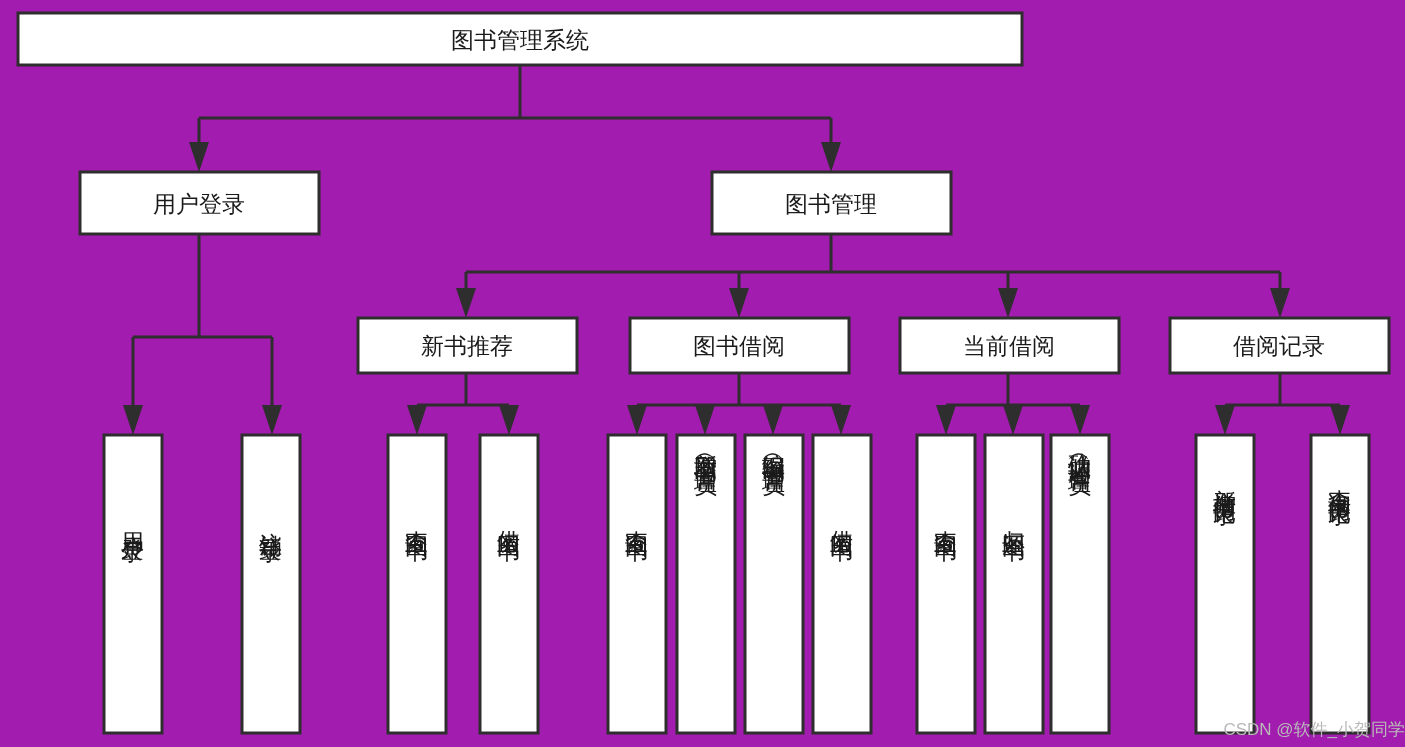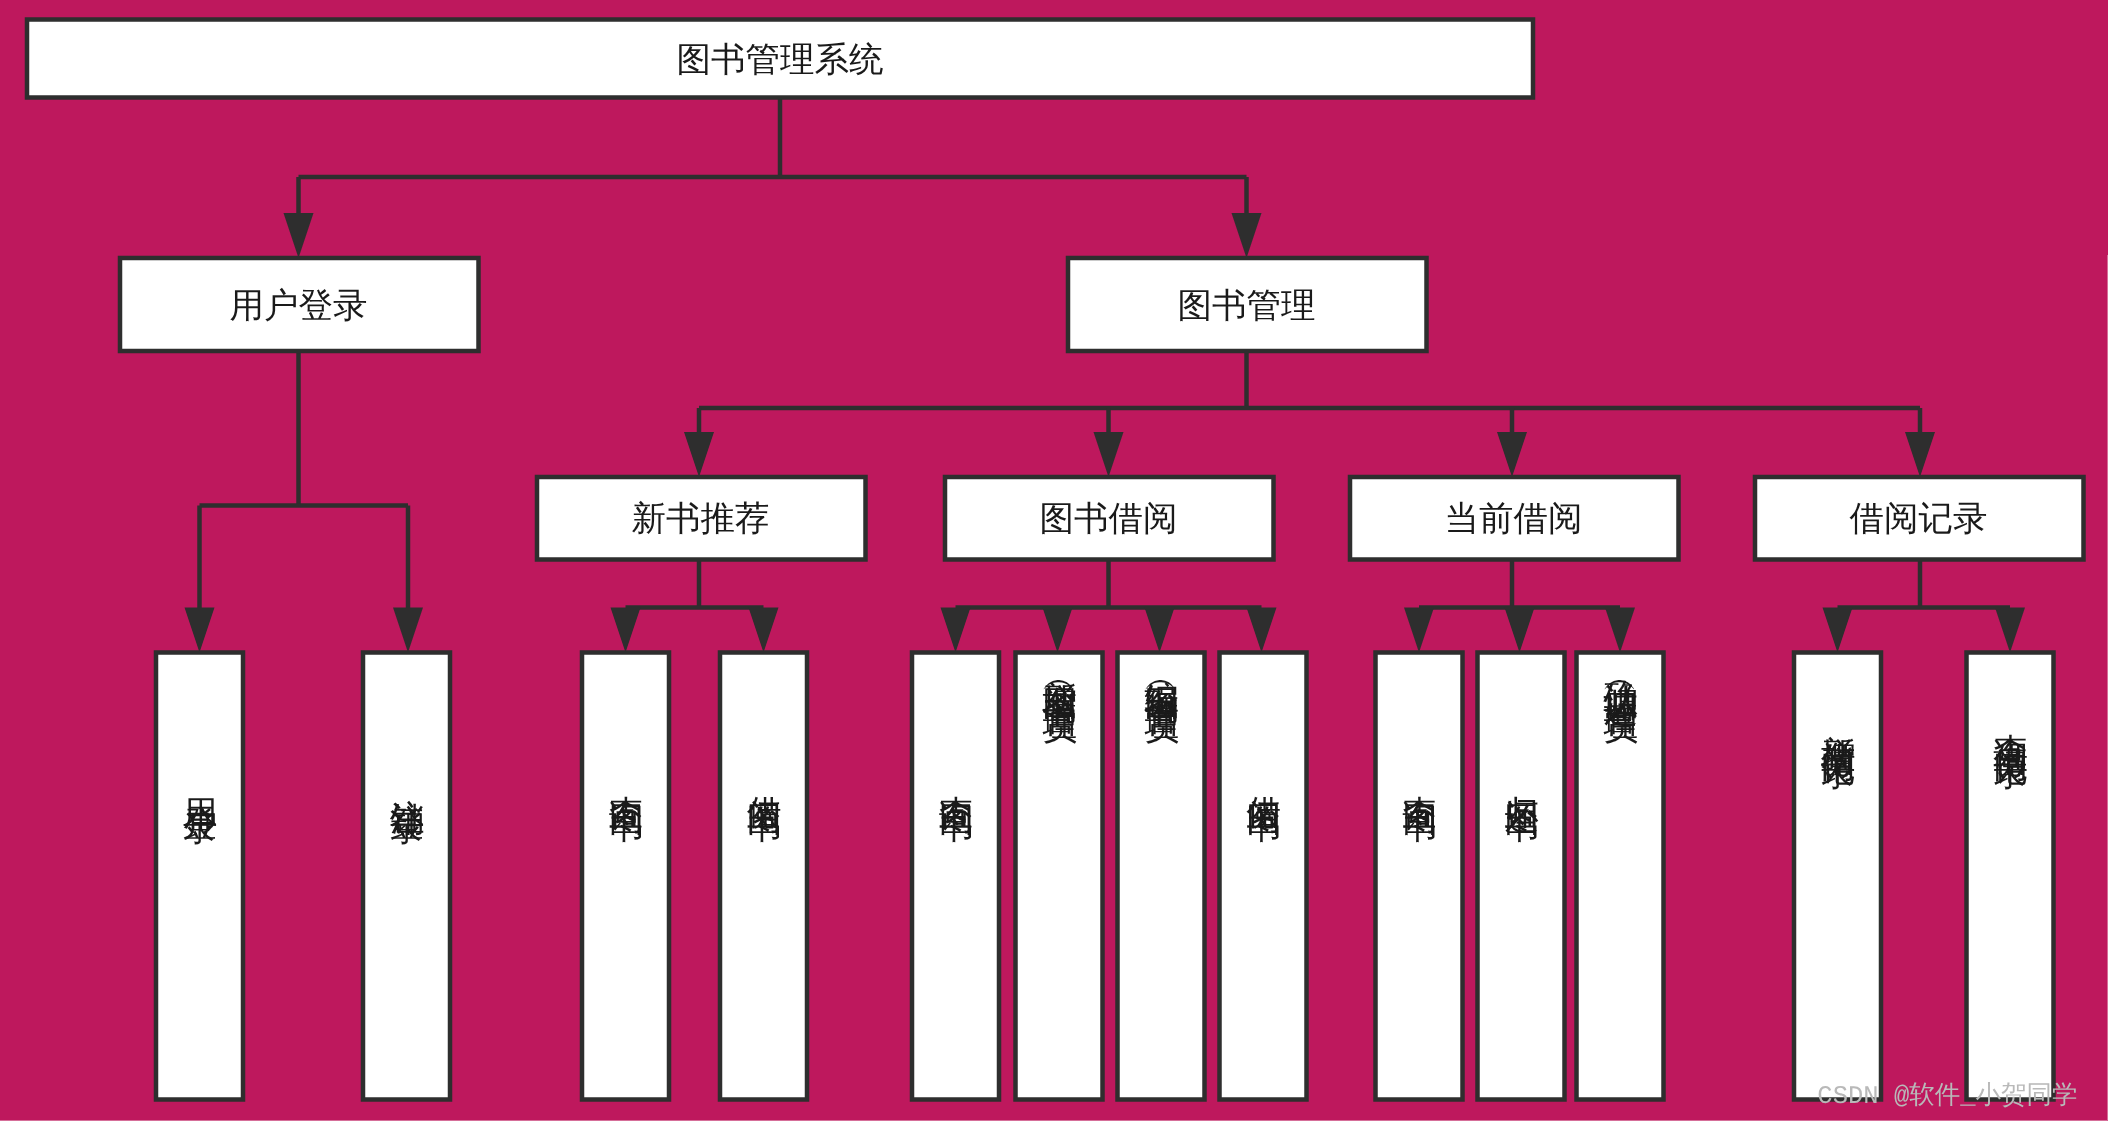--- a/index.html
+++ b/index.html
@@ -10,21 +10,21 @@
   body {
     width: 1405px;
     height: 747px;
     font-family: "DejaVu Sans", "Liberation Sans", sans-serif;
     overflow: hidden;
   }
   #diagram-root {
     position: relative;
     width: 1405px;
     height: 747px;
-    background: #be185d;
+    background: #a21caf;
   }
   svg.flowchart {
     position: absolute;
     top: 0;
     left: 0;
     width: 1405px;
     height: 747px;
     display: block;
   }
   .node-rect {
@@ -53,23 +53,23 @@
     font-family: "DejaVu Sans", "Liberation Sans", sans-serif;
     font-size: 23px;
     fill: #1a1a1a;
     writing-mode: vertical-rl;
     text-orientation: upright;
     text-anchor: middle;
     letter-spacing: 3px;
   }
   .watermark {
     position: absolute;
-    right: 20px;
+    right: 0;
     bottom: 6px;
-    font-family: Liberation Mono, monospace;
+    font-family: Liberation Sans, sans-serif;
     font-size: 17px;
     color: #b9b9b9;
     white-space: nowrap;
     pointer-events: none;
   }
 </style>
 </head>
 <body>
 
 <div id="diagram-root">

